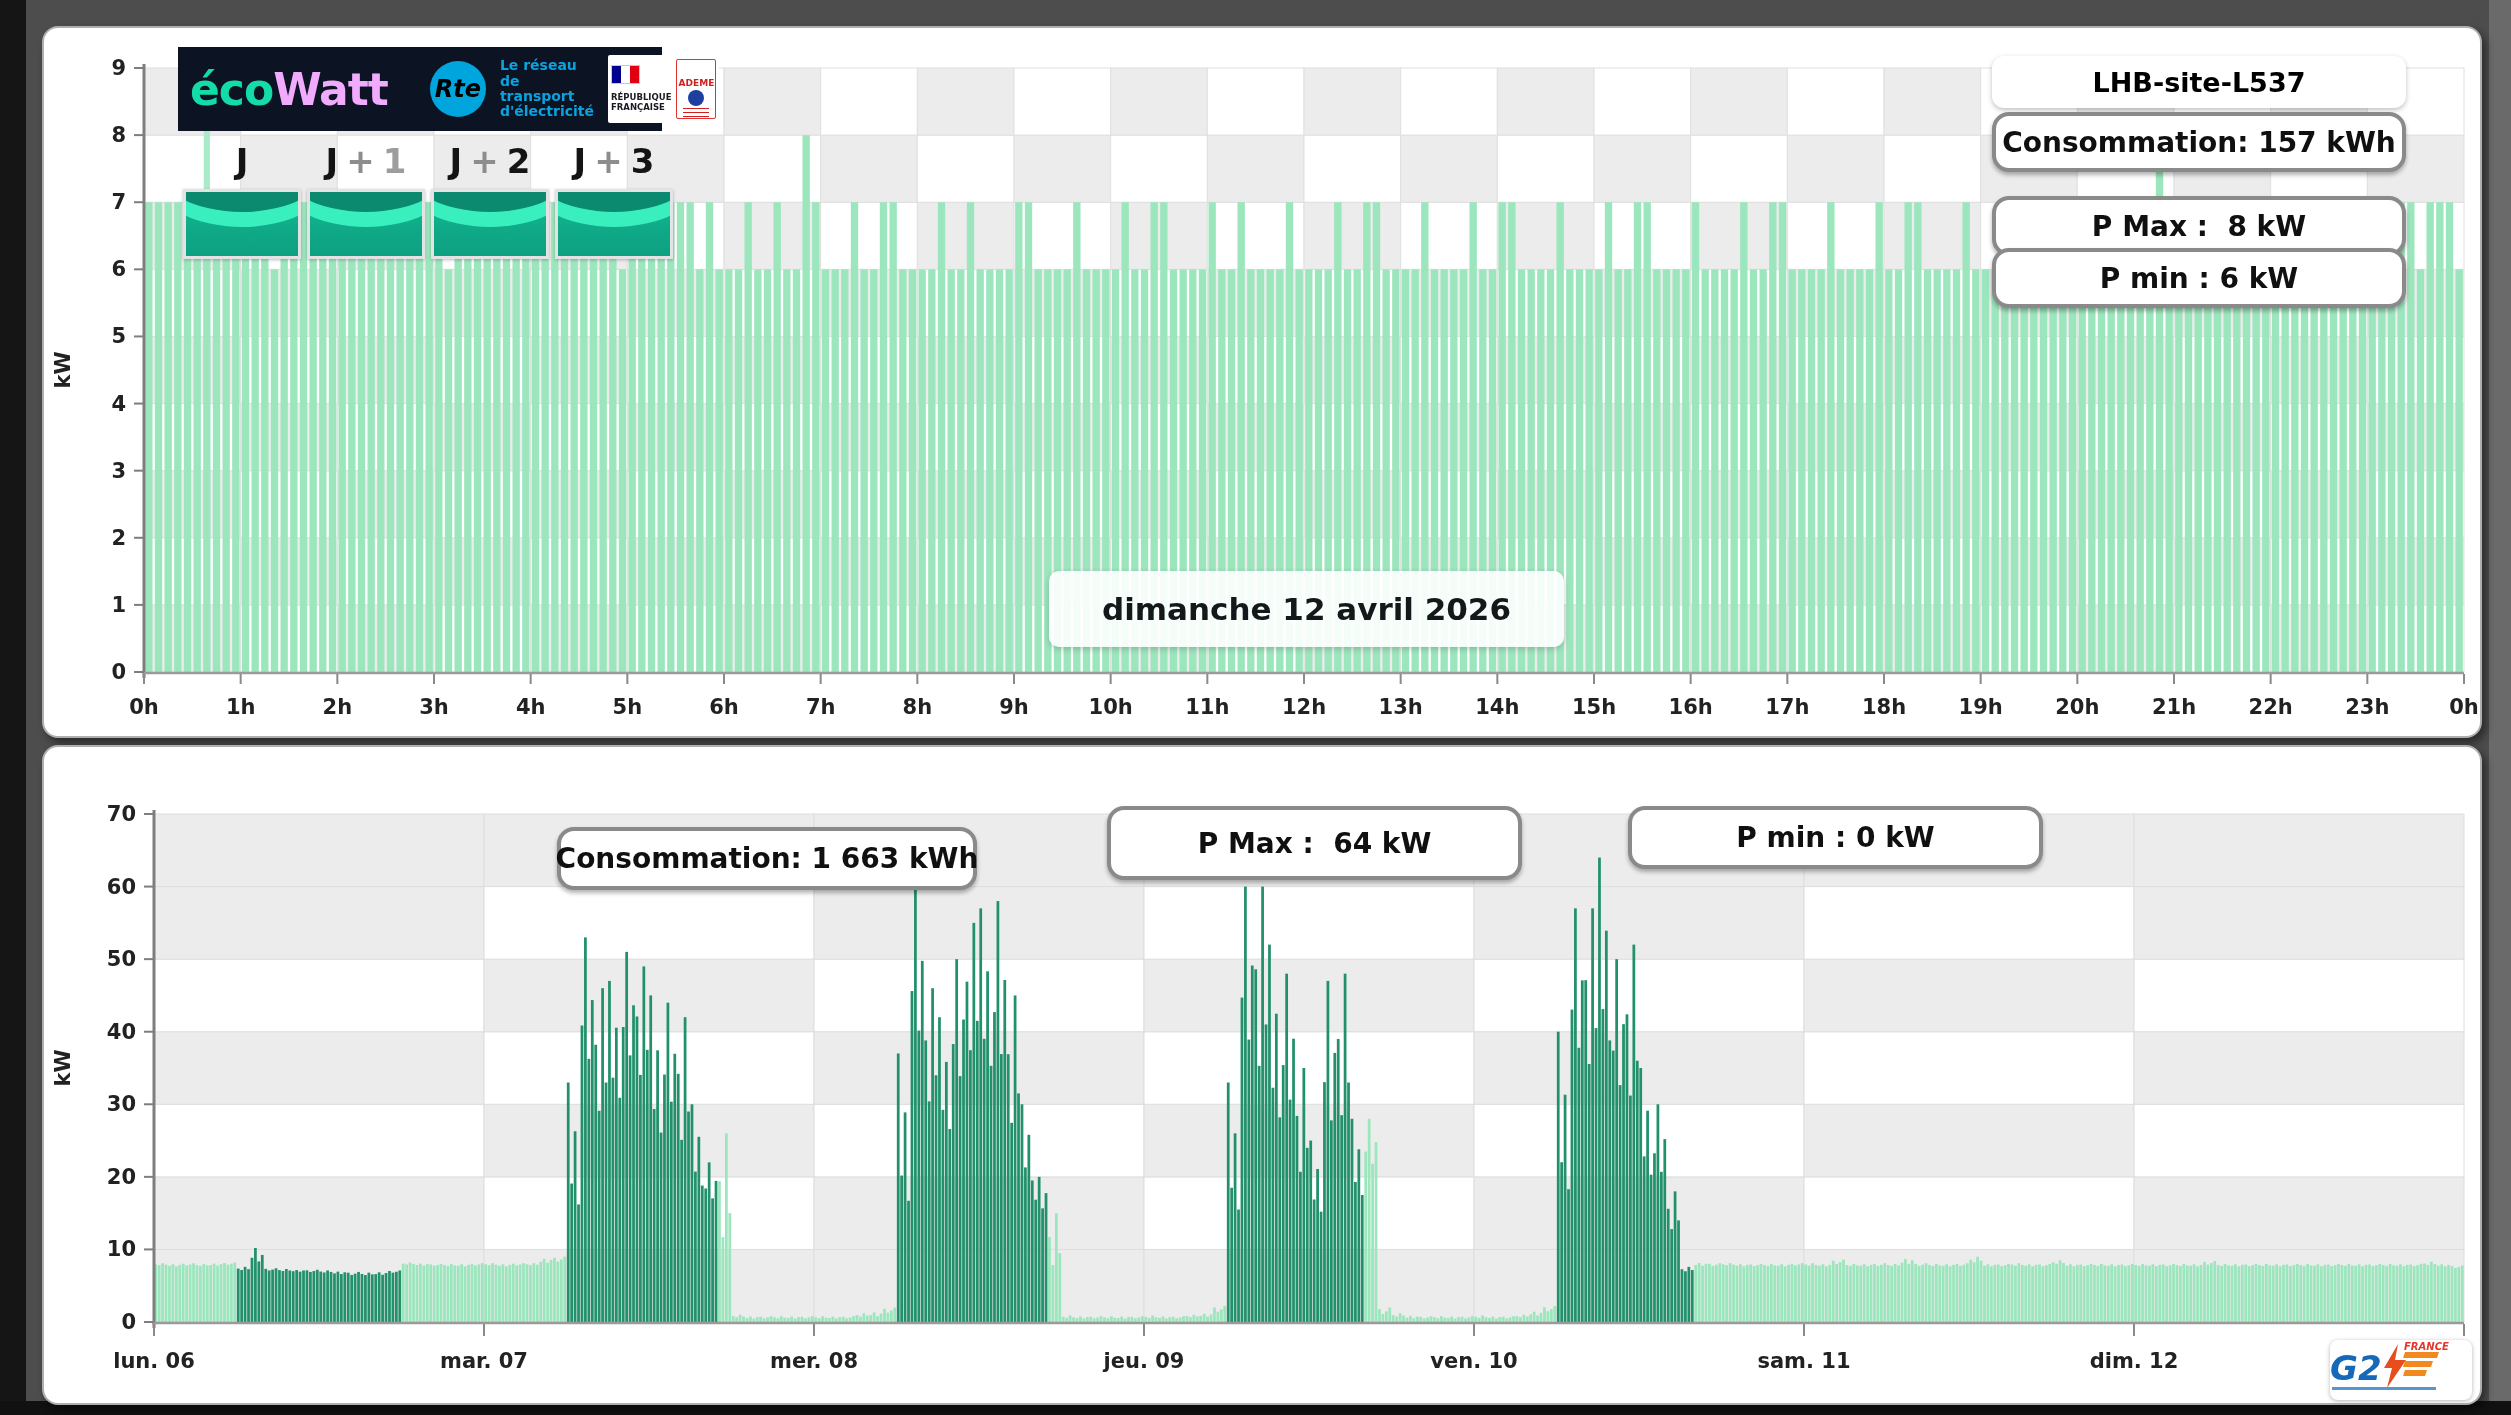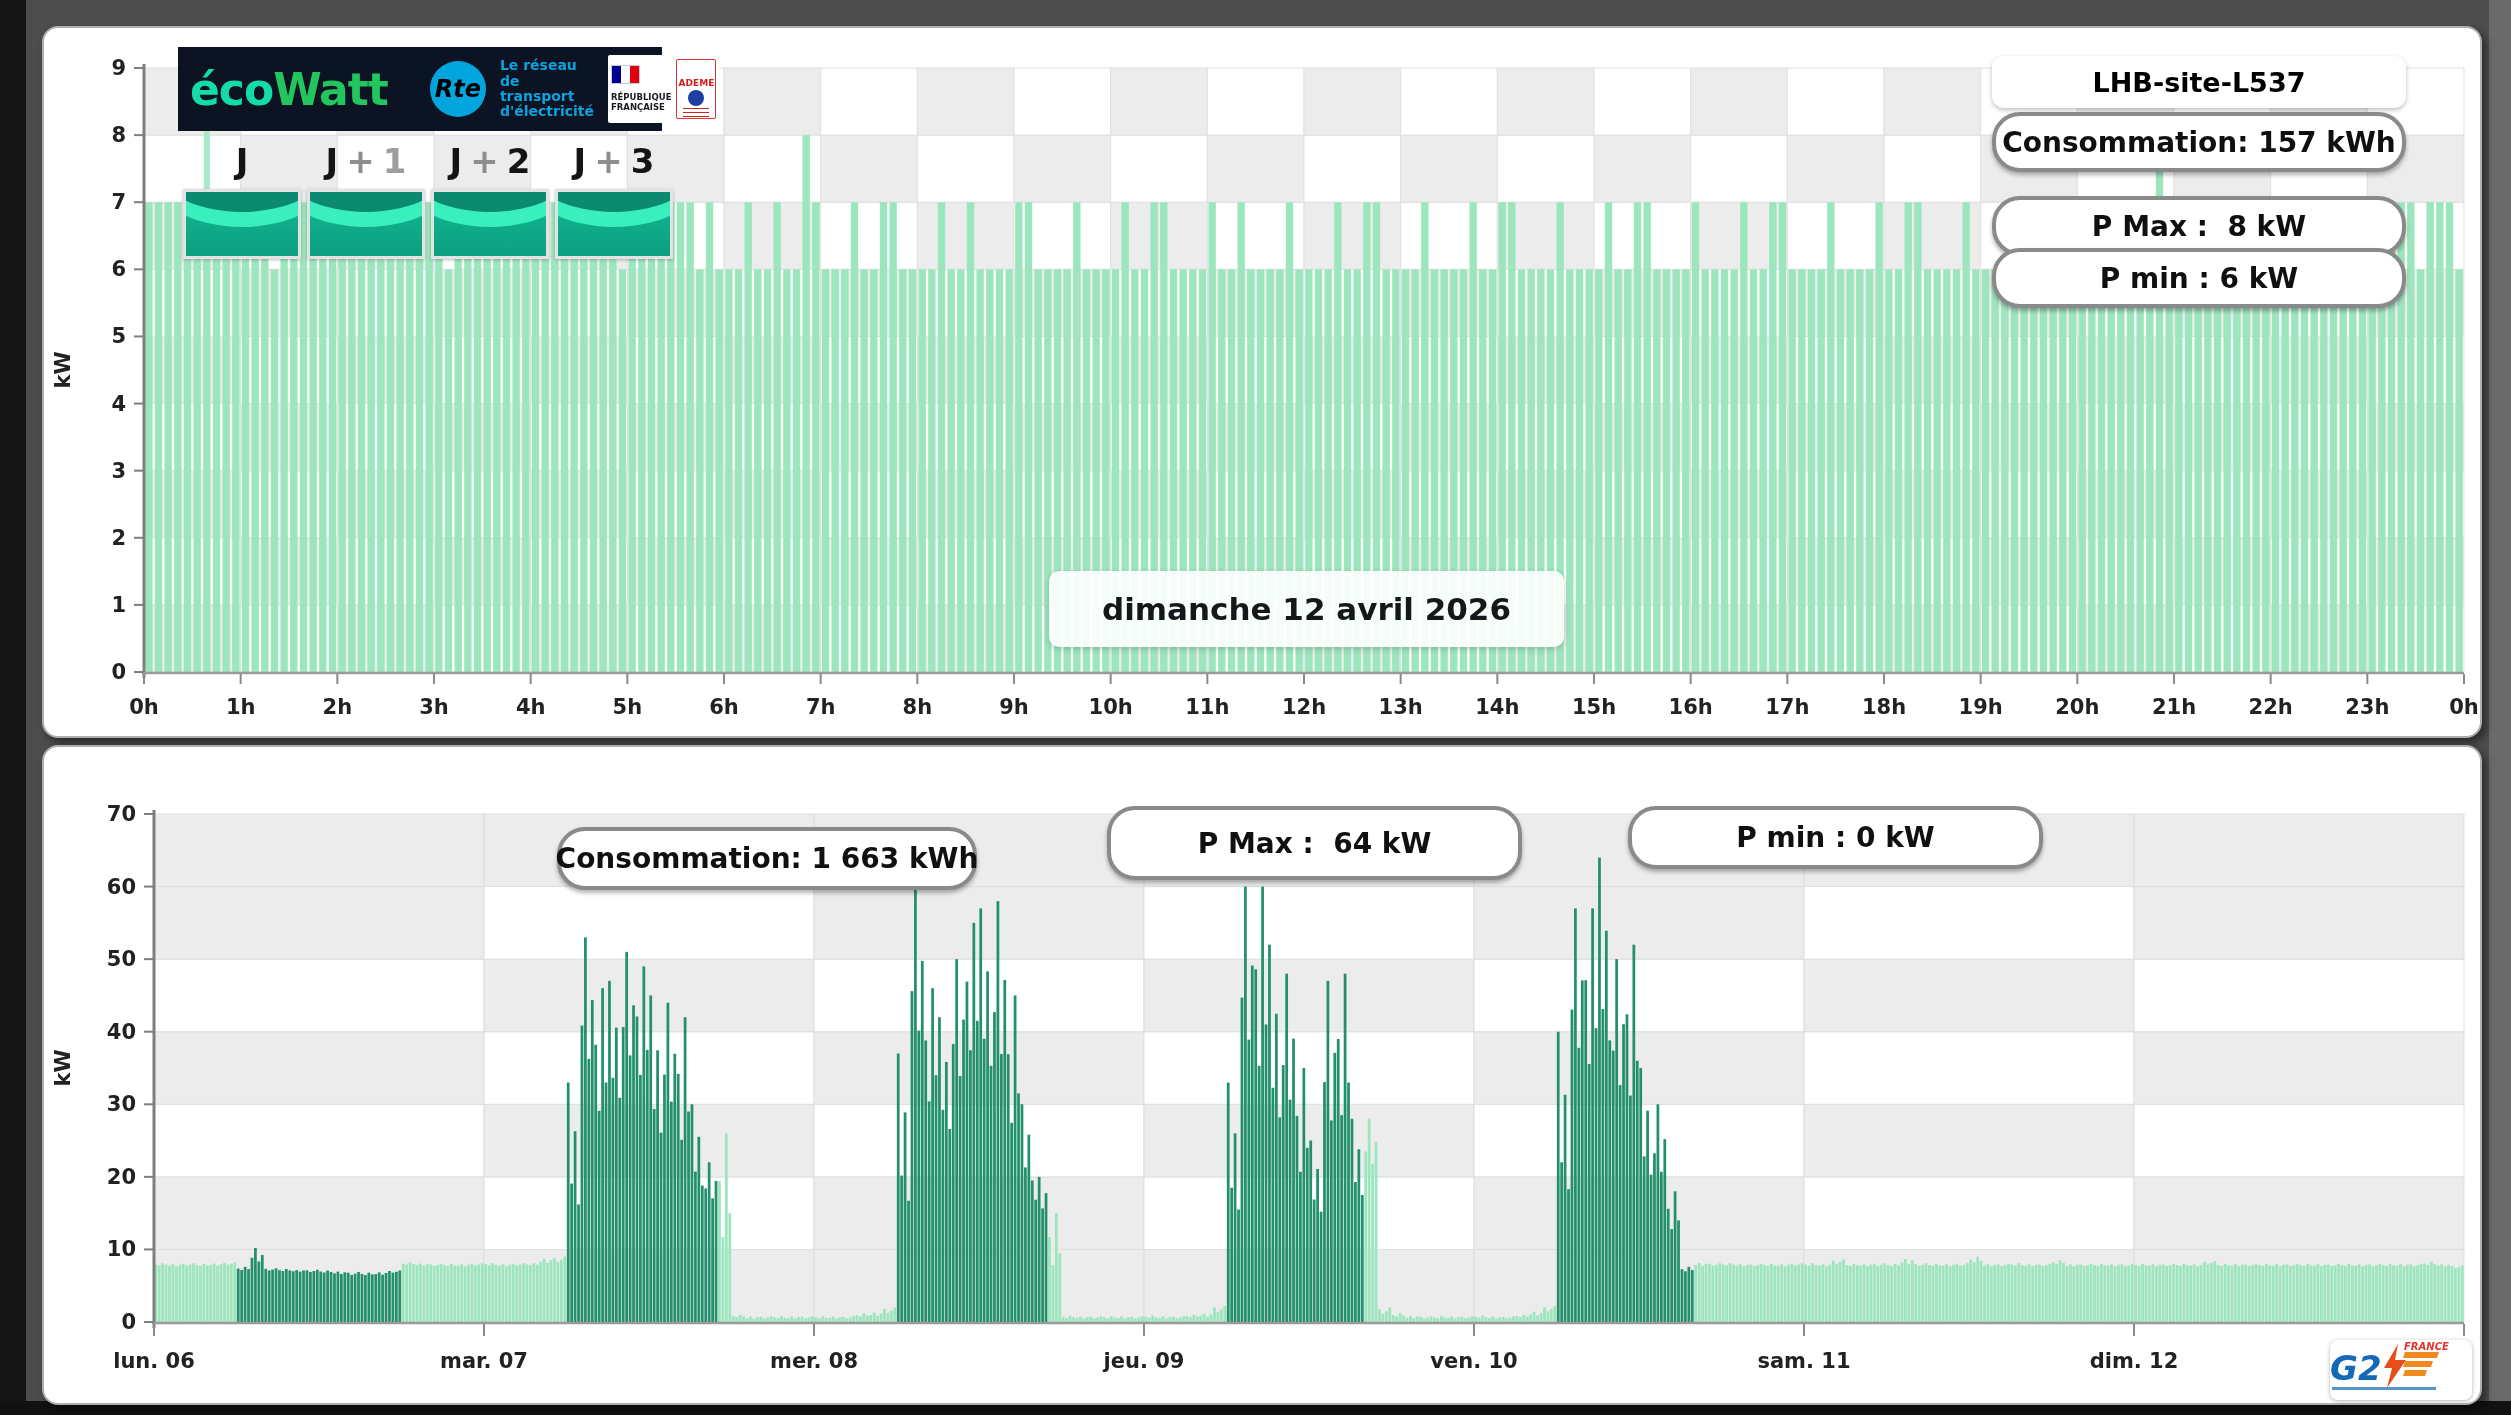--- a/index.html
+++ b/index.html
@@ -22,21 +22,21 @@
   .chart-svg{position:absolute;left:0;top:0;}
 
   
   .ecowatt{
     position:absolute;left:178px;top:47px;width:484px;height:84px;
     background:#0c1322;display:flex;align-items:center;gap:14px;
     padding:0 12px;box-sizing:border-box;z-index:5;
   }
   .ecowatt .wordmark{font-size:44px;font-weight:bold;letter-spacing:-1px;white-space:nowrap;}
   .ecowatt .wm-eco{color:#14dca8;}
-  .ecowatt .wm-watt{color:#22c55e;}
+  .ecowatt .wm-watt{color:#f0abfc;}
   .rte-circle{
     width:56px;height:56px;border-radius:50%;background:#00a5dd;flex:0 0 auto;
     display:flex;align-items:center;justify-content:center;color:#000000;
     font-size:24px;font-weight:bold;font-style:italic;margin-left:28px;
   }
   .rte-tagline{color:#0aa3de;font-size:14px;line-height:1.1;font-weight:600;white-space:pre-line;}
   .gov-box{
     margin-left:auto;background:#fff;width:118px;height:68px;border-radius:2px;
     display:flex;align-items:center;gap:5px;padding:3px;box-sizing:border-box;
   }
@@ -73,21 +73,21 @@
   }
 
   
   .sitebox{
     position:absolute;left:1992px;top:56px;width:414px;height:52px;z-index:6;
     background:#fff;border-radius:12px;box-shadow:0 2px 5px rgba(0,0,0,.25);
     display:flex;align-items:center;justify-content:center;
     font-size:27px;font-weight:bold;color:#000;
   }
   .statbox{
-    position:absolute;background:#fff;border:4px solid #8a8a8a;border-radius:28px;
+    position:absolute;background:#fff;border:4px solid #8a8a8a;border-radius:17px;
     display:flex;align-items:center;justify-content:center;z-index:6;
     font-size:28px;font-weight:600;color:#101010;white-space:pre;
     box-shadow:0 3px 4px rgba(0,0,0,.3);box-sizing:border-box;
   }
   .stat-t0{left:1992px;top:112px;width:414px;height:60px;}
   .stat-t1{left:1992px;top:196px;width:414px;height:60px;}
   .stat-t2{left:1992px;top:248px;width:414px;height:60px;}
   .stat-b0{left:557px;top:806px;width:420px;height:63px;margin-top:21px;}
   .stat-b1{left:1107px;top:806px;width:415px;height:74px;}
   .stat-b2{left:1628px;top:806px;width:415px;height:63px;}

